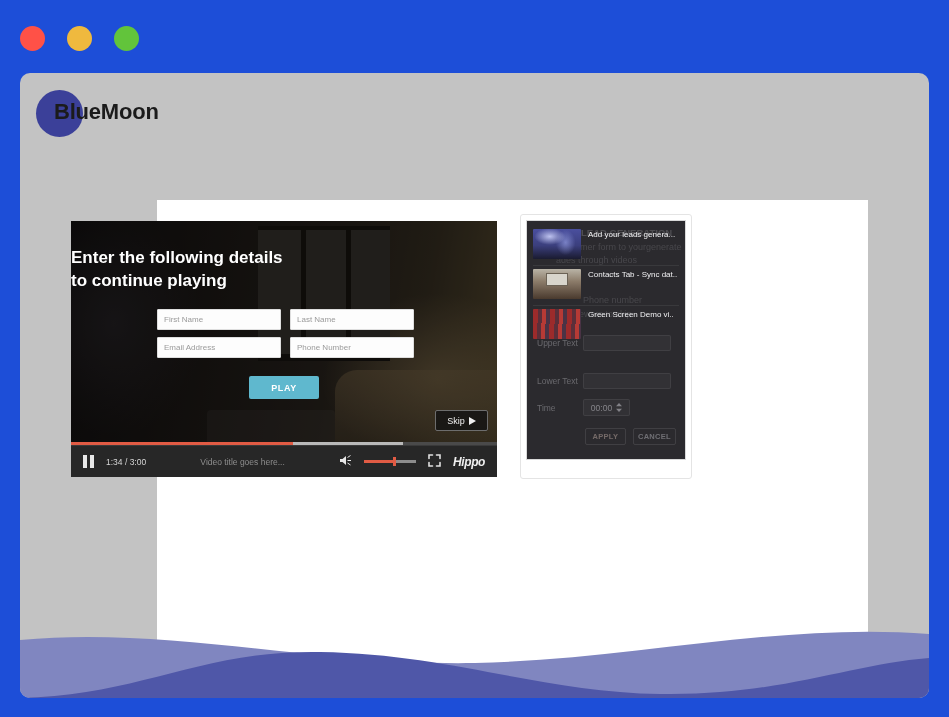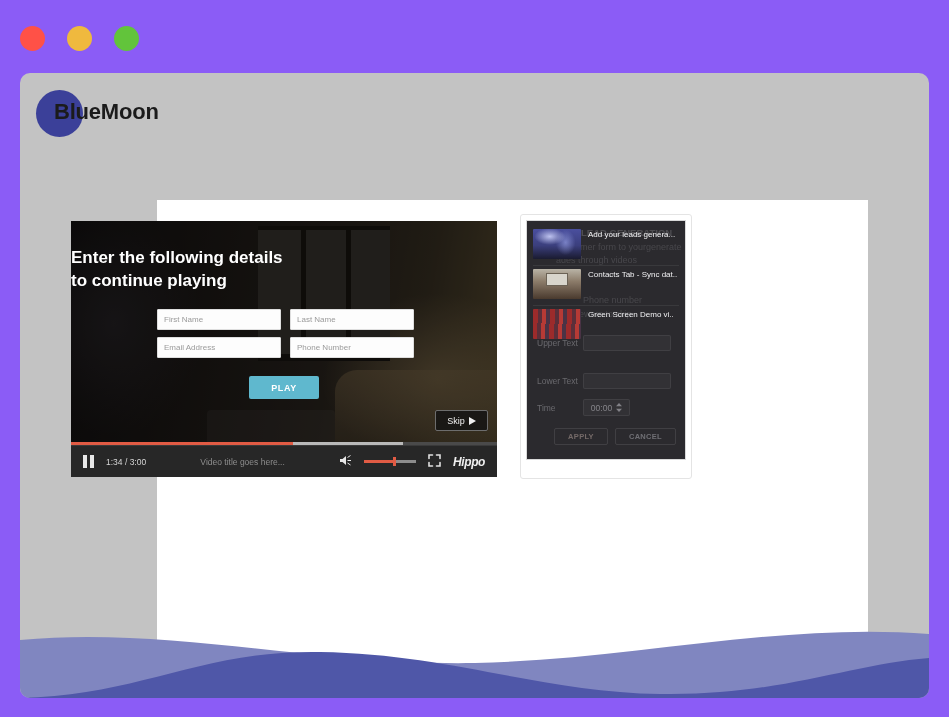--- a/index.html
+++ b/index.html
@@ -3,21 +3,21 @@
 <meta charset="utf-8">
 <style>
   * { box-sizing: border-box; margin: 0; padding: 0; }
   html, body {
     width: 949px; height: 717px;
     font-family: "Liberation Sans", sans-serif;
     background: #ffffff;
     overflow: hidden;
   }
 
-  #root { position: relative; width: 949px; height: 717px; background: #8b5cf6; }
+  #root { position: relative; width: 949px; height: 717px; background: #1d4ed8; }
 
   
   .chrome-dots { position: absolute; top: 26px; left: 20px; display: flex; gap: 22px; }
   .dot { width: 25px; height: 25px; border-radius: 50%; }
   .dot-red    { background: #FF5147; }
   .dot-yellow { background: #EFB93E; }
   .dot-green  { background: #62C43B; }
 
   
   .page-body {
@@ -222,21 +222,21 @@
   }
   .fm-time {
     min-width: 47px; height: 17px;
     background: rgba(255,255,255,.035);
     border: 1px solid rgba(255,255,255,.07); border-radius: 2px;
     color: rgba(228,228,234,.45); font-size: 8.5px;
     display: flex; align-items: center; justify-content: center; gap: 4px;
   }
   .fm-btns { position: absolute; right: 9px; bottom: 14px; display: flex; gap: 7px; }
   .fm-btn {
-    min-width: 41px; height: 17px; padding: 0 13px;
+    min-width: 41px; height: 17px; padding: 0 4px;
     background: transparent; border: 1px solid rgba(255,255,255,.10); border-radius: 2px;
     color: rgba(226,200,190,.40); font-size: 7.5px; font-weight: 700; letter-spacing: .3px;
     font-family: "Liberation Sans", sans-serif;
     display: flex; align-items: center; justify-content: center; cursor: pointer;
   }
   .fm-btn.cancel { color: rgba(220,220,228,.38); }
 
   
   .waves { position: absolute; left: 0; right: 0; bottom: 0; height: 90px; }
   .waves svg { display: block; width: 100%; height: 100%; }

